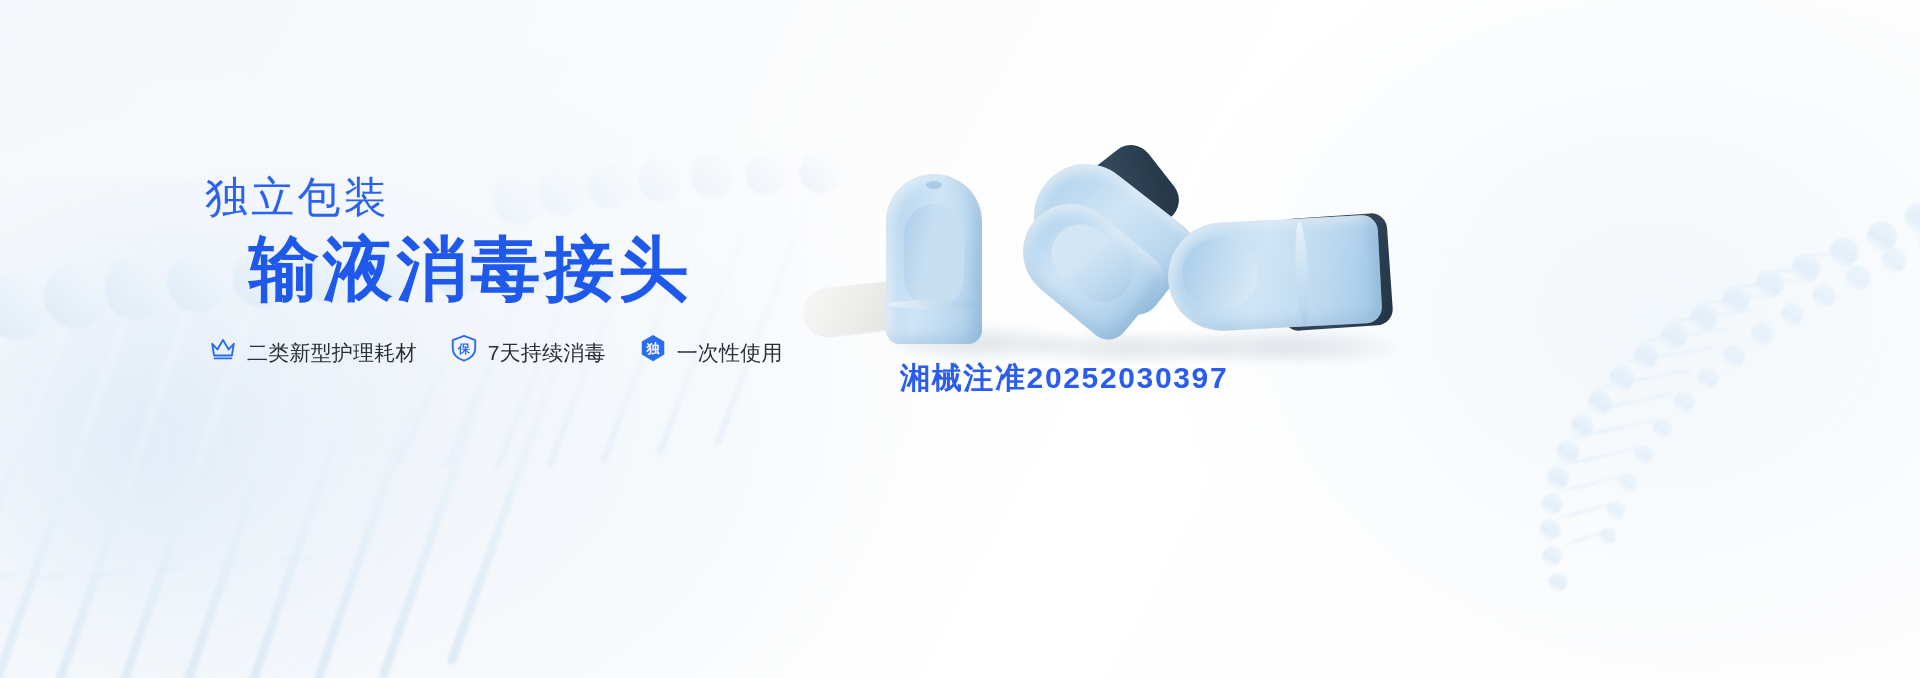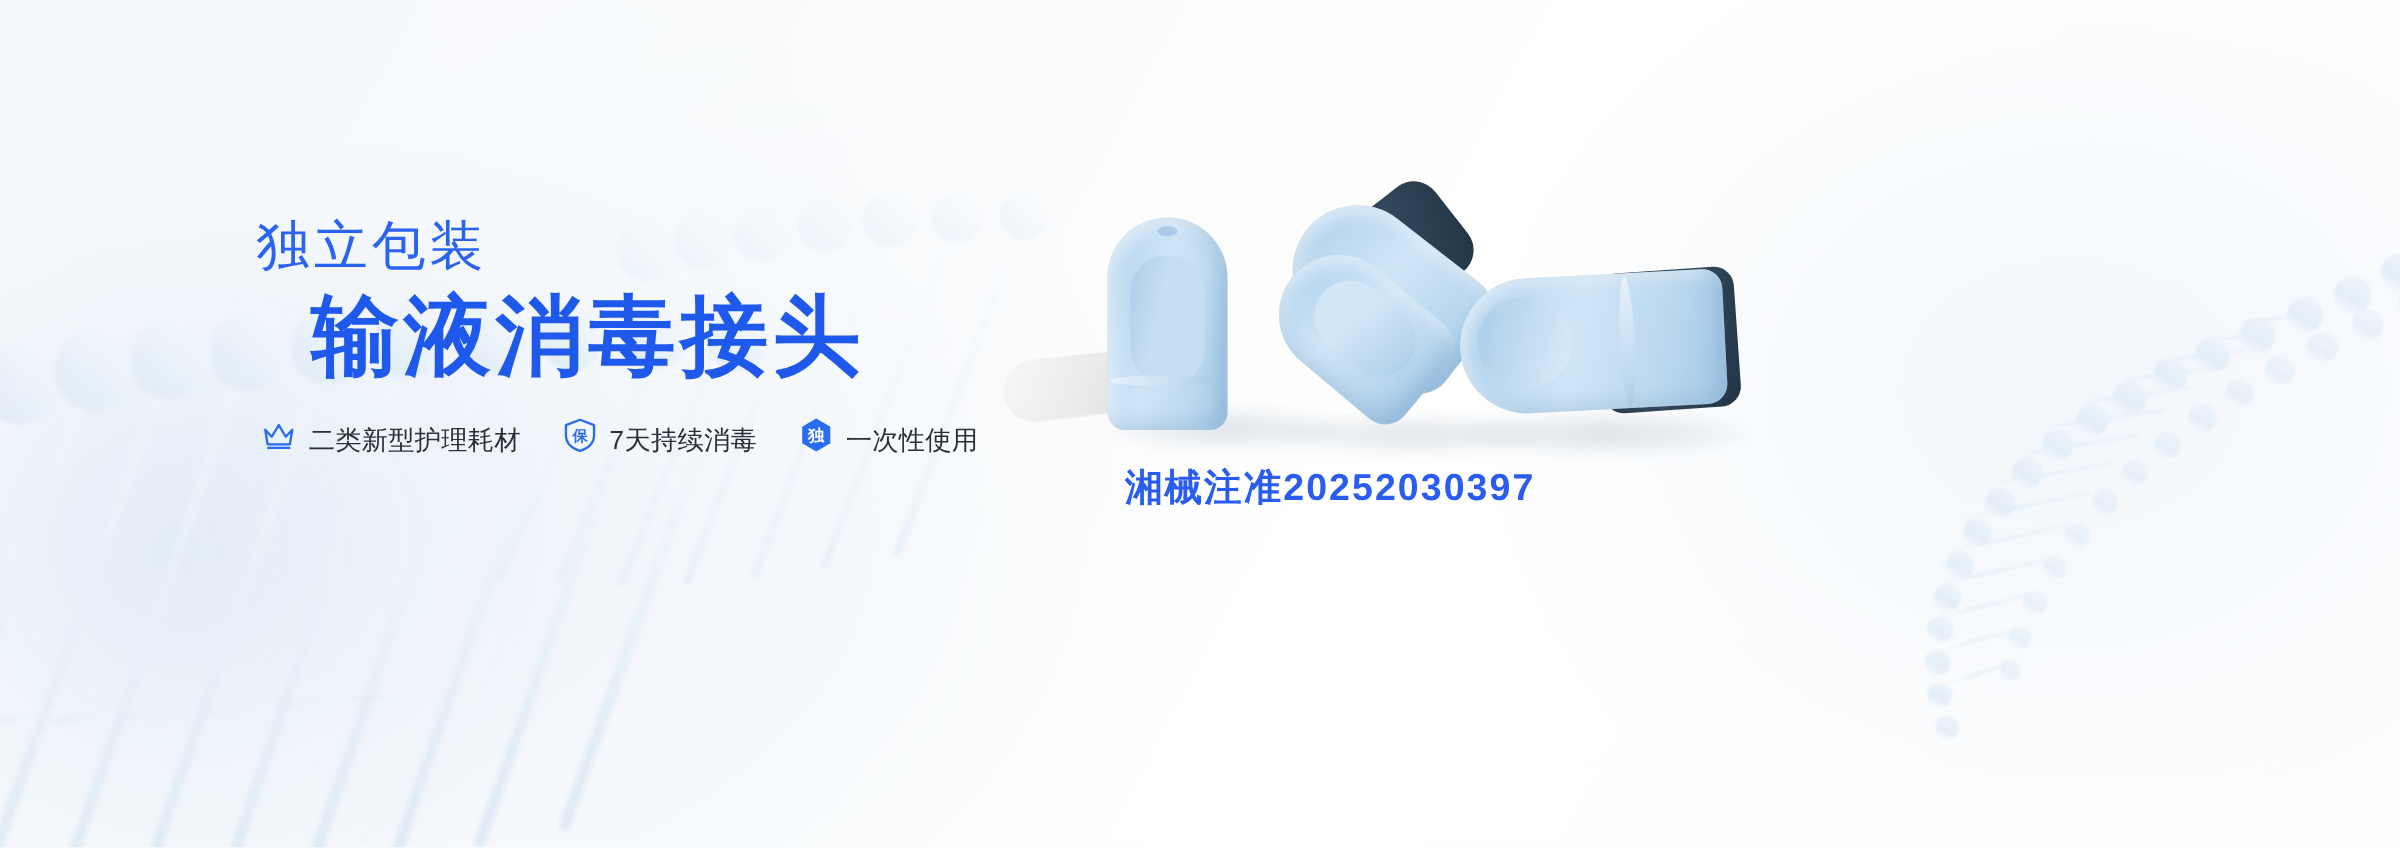--- a/index.html
+++ b/index.html
@@ -87,21 +87,21 @@
     box-shadow:0 1px 2px rgba(120,130,140,.18);
   }
   .cap-shadow{
     position:absolute;border-radius:50%;
     background:radial-gradient(ellipse at 50% 50%, rgba(110,130,150,.22) 0%, rgba(140,160,180,.10) 55%, rgba(255,255,255,0) 78%);
     filter:blur(5px);
   }
 
   
   .reg-no{
-    position:absolute;left:900px;top:370px;
+    position:absolute;left:900px;top:358px;
     font-size:30px;font-weight:700;letter-spacing:.055em;
     color:#2a5cf0;white-space:nowrap;
   }
 </style>
 </head>
 <body>
 
 <div class="banner">
 
   <div class="bg-layer">

